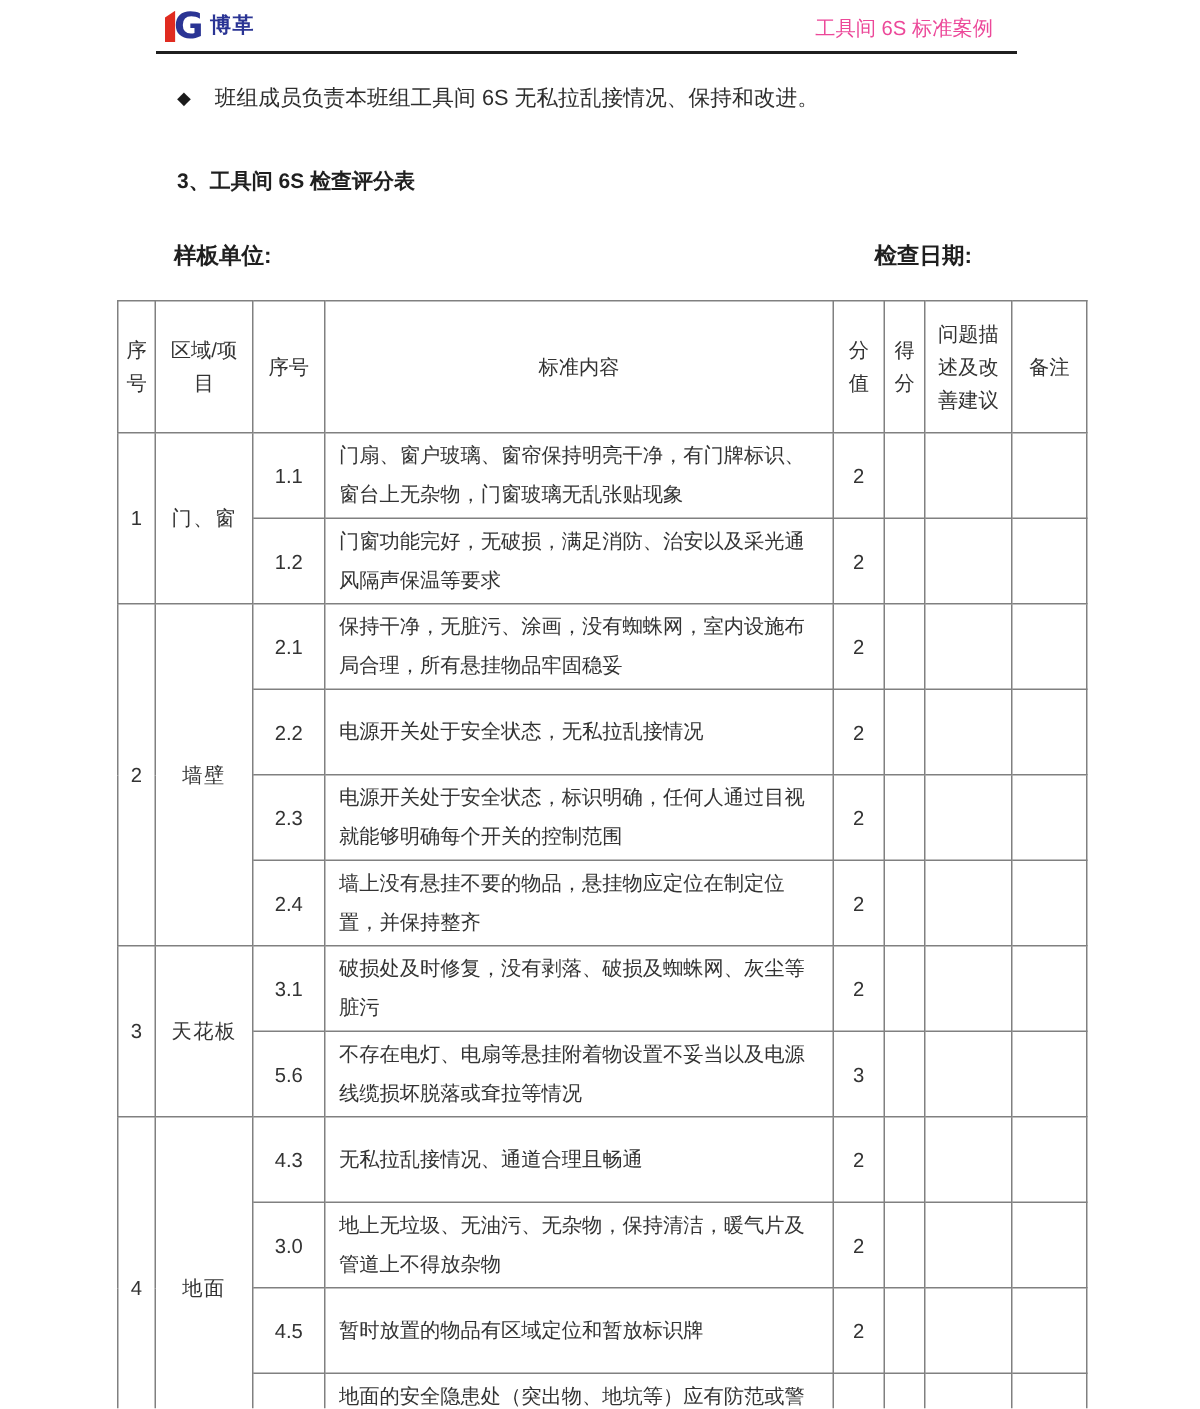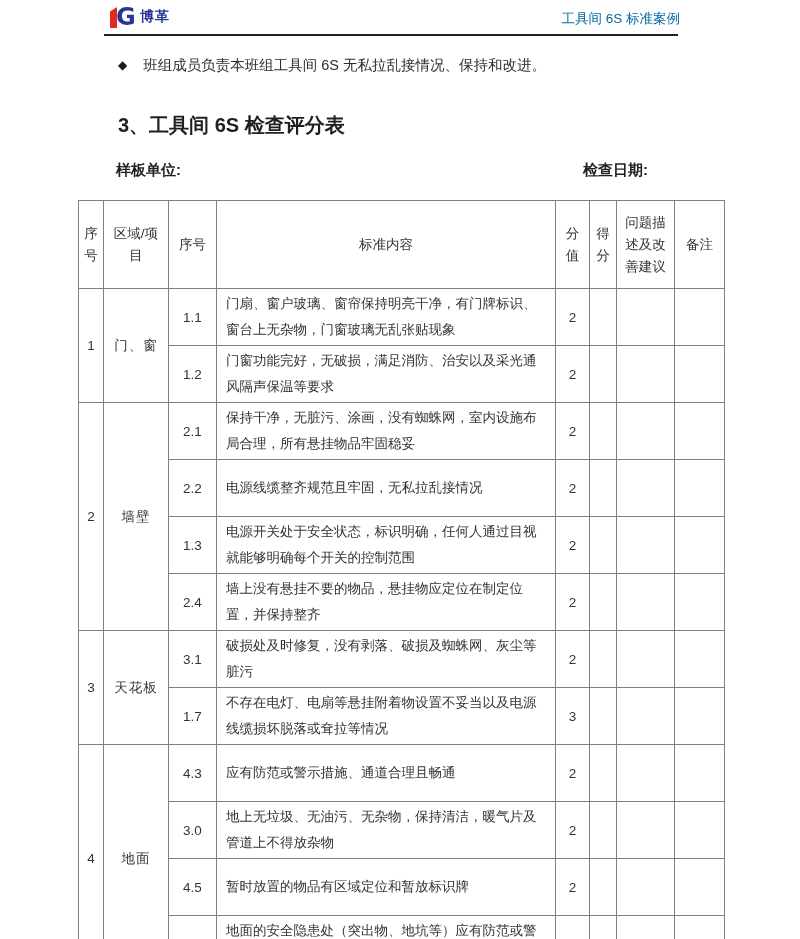--- a/index.html
+++ b/index.html
@@ -31,34 +31,34 @@
     font-family:"DejaVu Sans",sans-serif;
     font-weight:bold;font-size:24px;line-height:26px;
     color:var(--logo-blue,#2a3494);
   }
   .logo-text{
     margin-left:4px;
     font-size:14px;font-weight:bold;letter-spacing:1px;
     color:var(--logo-blue,#2a3494);
   }
   .doc-title{
-    position:absolute;top:10px;right:120px;
-    font-size:13.5px;color:#0369a1;
+    position:absolute;top:10px;right:138px;
+    font-size:13.5px;color:#ec4899;
   }
   
   .bullet-line{
     position:absolute;left:118px;top:56px;width:570px;
     font-size:14.5px;color:#2e2e2e;
     display:flex;align-items:flex-start;
   }
   .bullet-glyph{font-size:12px;margin-top:2px;color:#1a1a1a;}
   .bullet-text{margin-left:16px;}
   .section-title{
     position:absolute;left:118px;top:112px;
-    font-size:20px;font-weight:bold;color:#1f1f1f;
+    font-size:14px;font-weight:bold;color:#1f1f1f;
   }
   .form-labels .label{
     position:absolute;top:161px;
     font-size:15px;font-weight:bold;color:#1f1f1f;
   }
   .label-unit{left:116px;}
   .label-date{left:583px;}
   
   table.score-table{
     position:absolute;left:78px;top:200px;
@@ -166,28 +166,28 @@
           <td rowspan="4" class="area">墙壁</td>
           <td>2.1</td>
           <td class="content">保持干净，无脏污、涂画，没有蜘蛛网，室内设施布局合理，所有悬挂物品牢固稳妥</td>
           <td>2</td>
           <td></td>
           <td></td>
           <td></td>
         </tr>
         <tr>
           <td>2.2</td>
-          <td class="content">电源线缆整齐规范且牢固，无私拉乱接情况</td>
-          <td>2</td>
-          <td></td>
-          <td></td>
-          <td></td>
-        </tr>
-        <tr>
-          <td>1.3</td>
+          <td class="content">电源开关处于安全状态，无私拉乱接情况</td>
+          <td>2</td>
+          <td></td>
+          <td></td>
+          <td></td>
+        </tr>
+        <tr>
+          <td>2.3</td>
           <td class="content">电源开关处于安全状态，标识明确，任何人通过目视就能够明确每个开关的控制范围</td>
           <td>2</td>
           <td></td>
           <td></td>
           <td></td>
         </tr>
         <tr>
           <td>2.4</td>
           <td class="content">墙上没有悬挂不要的物品，悬挂物应定位在制定位置，并保持整齐</td>
           <td>2</td>
@@ -199,32 +199,32 @@
           <td rowspan="2">3</td>
           <td rowspan="2" class="area">天花板</td>
           <td>3.1</td>
           <td class="content">破损处及时修复，没有剥落、破损及蜘蛛网、灰尘等脏污</td>
           <td>2</td>
           <td></td>
           <td></td>
           <td></td>
         </tr>
         <tr>
-          <td>1.7</td>
+          <td>5.6</td>
           <td class="content">不存在电灯、电扇等悬挂附着物设置不妥当以及电源线缆损坏脱落或耷拉等情况</td>
           <td>3</td>
           <td></td>
           <td></td>
           <td></td>
         </tr>
         <tr>
           <td rowspan="4">4</td>
           <td rowspan="4" class="area">地面</td>
           <td>4.3</td>
-          <td class="content">应有防范或警示措施、通道合理且畅通</td>
+          <td class="content">无私拉乱接情况、通道合理且畅通</td>
           <td>2</td>
           <td></td>
           <td></td>
           <td></td>
         </tr>
         <tr>
           <td>3.0</td>
           <td class="content">地上无垃圾、无油污、无杂物，保持清洁，暖气片及管道上不得放杂物</td>
           <td>2</td>
           <td></td>

